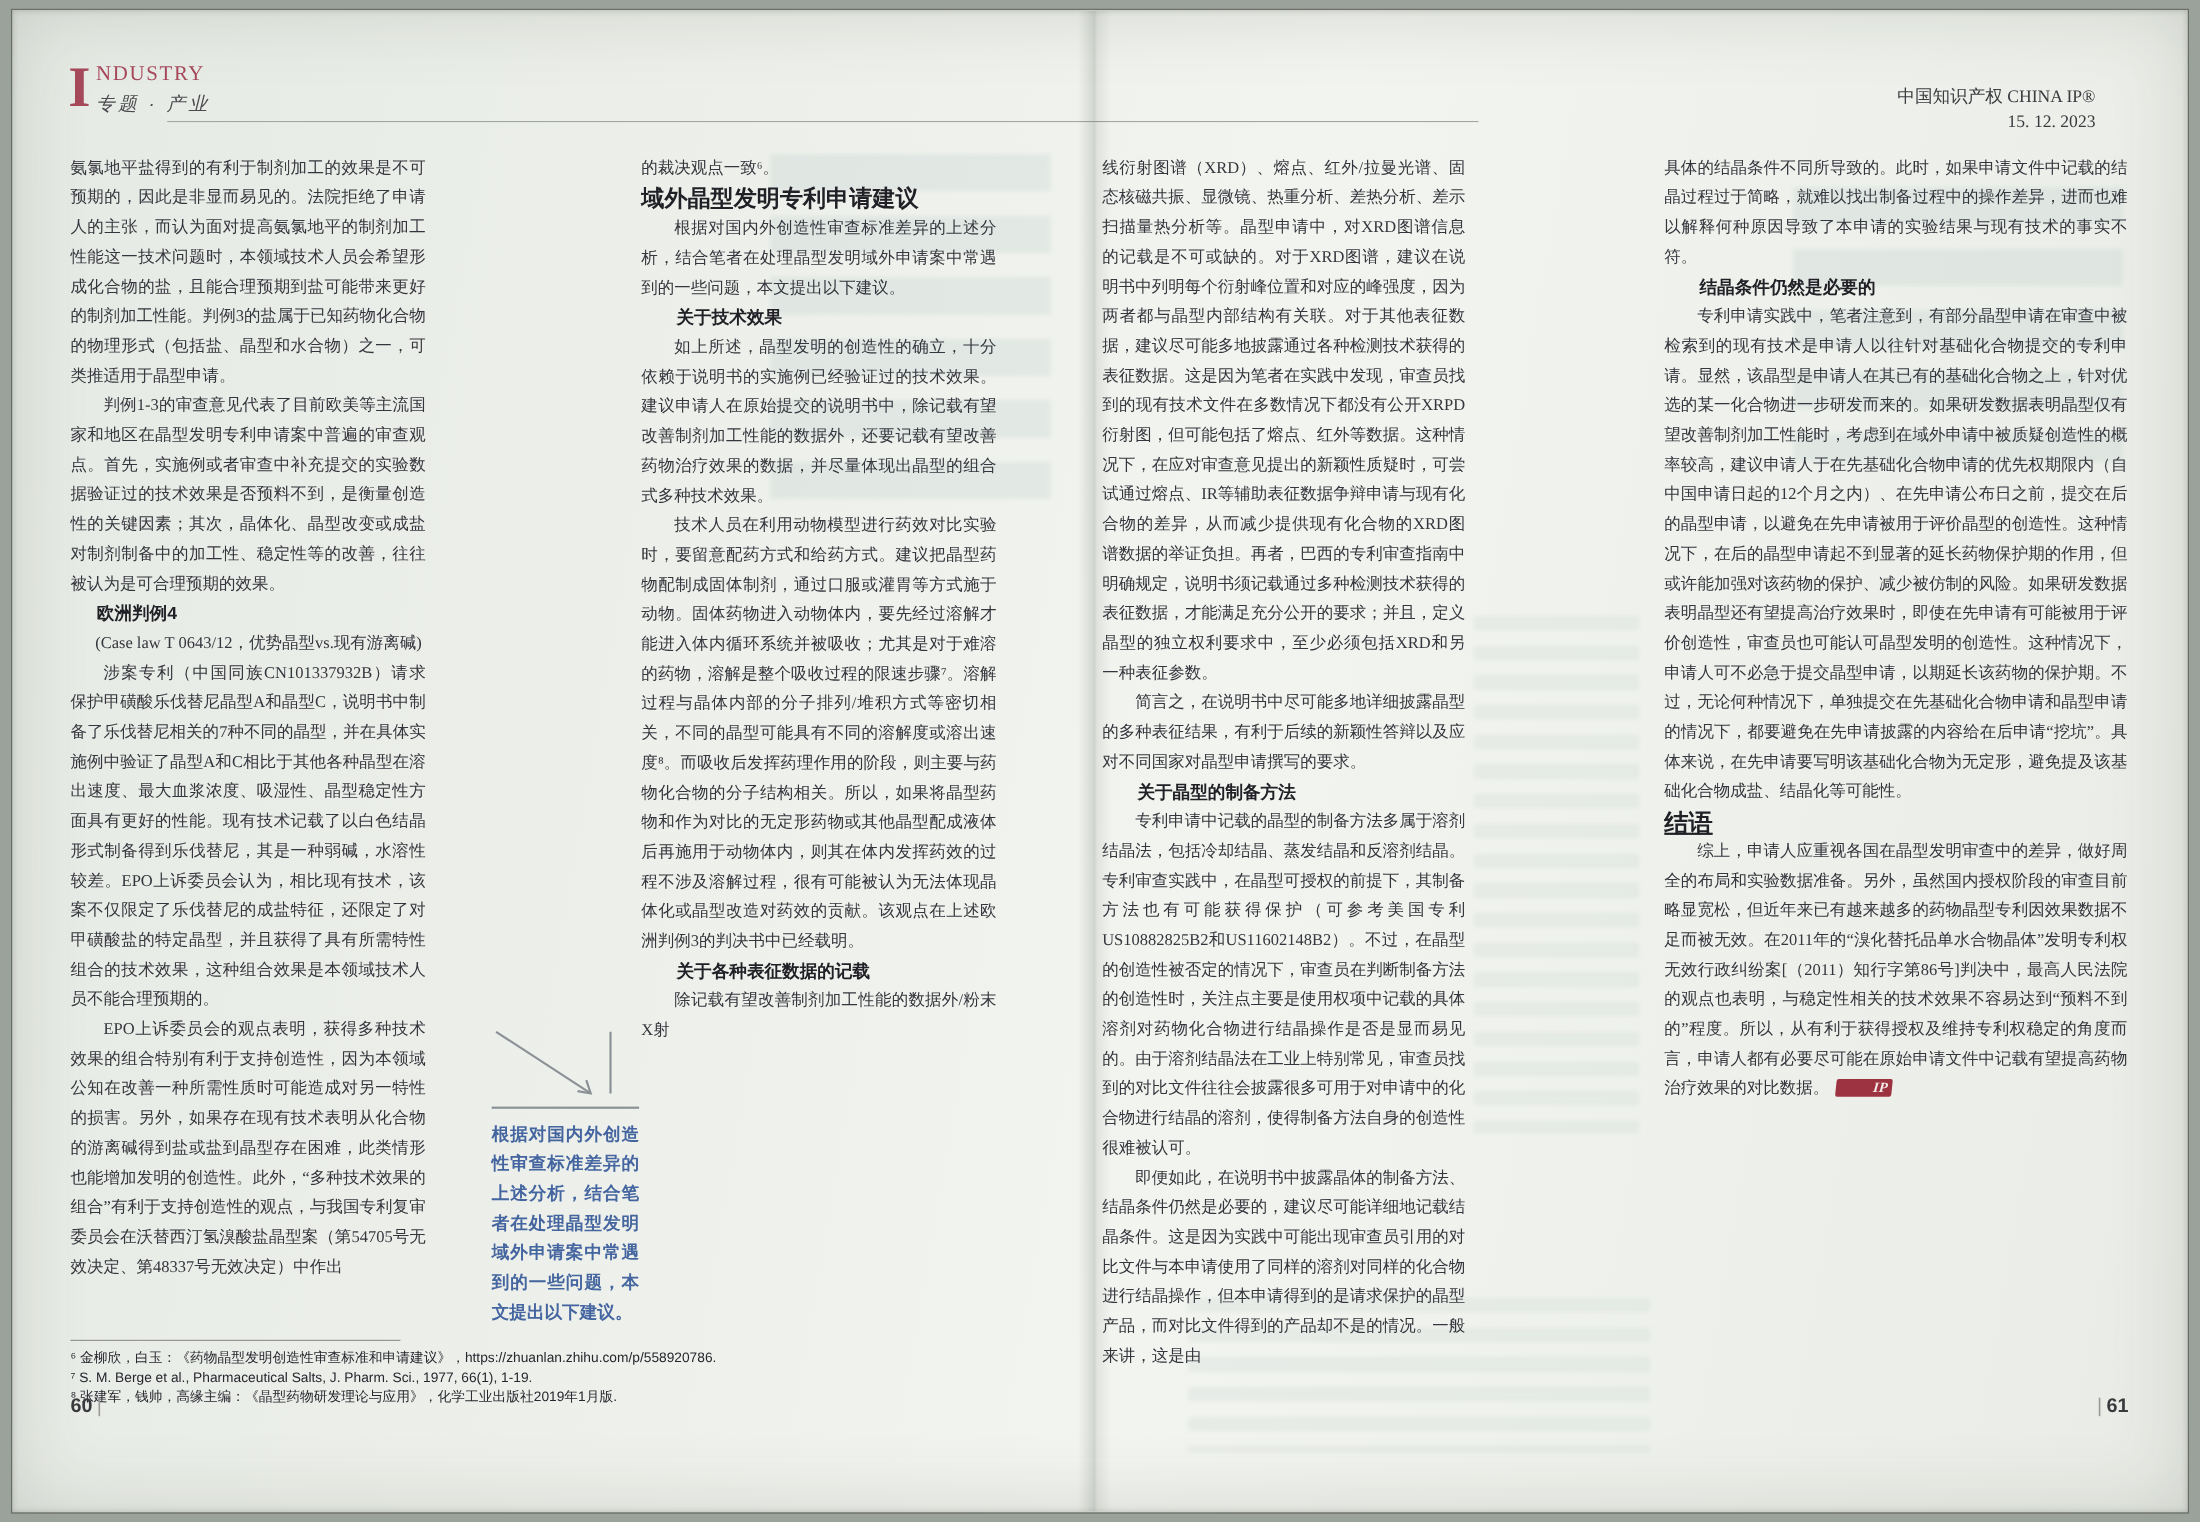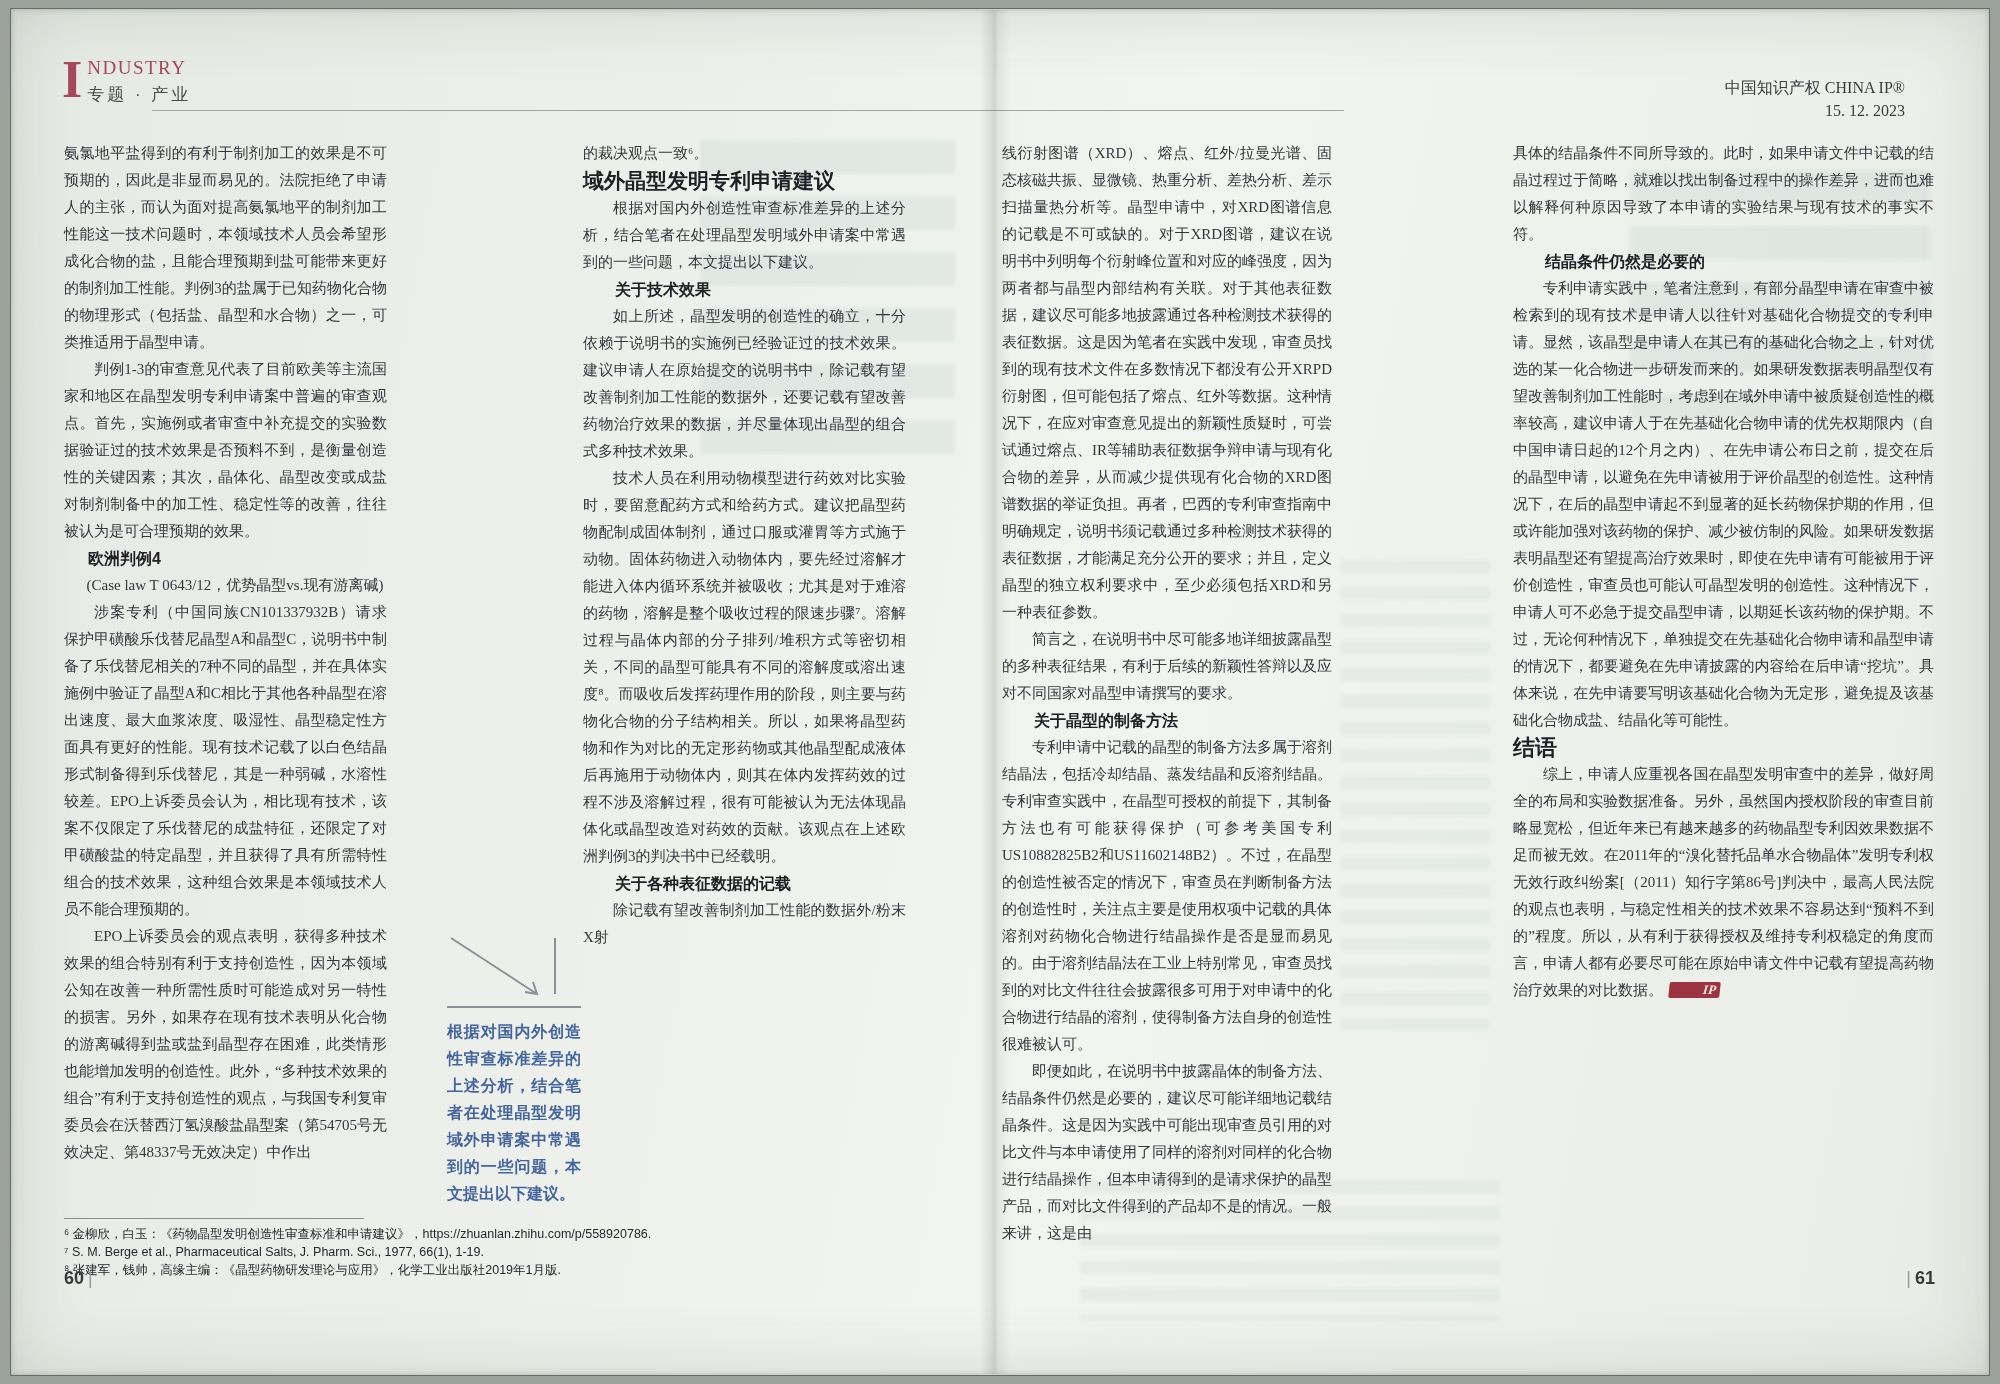--- a/index.html
+++ b/index.html
@@ -15,41 +15,41 @@
   
   .ghost{position:absolute;pointer-events:none;filter:blur(2px);
          background:repeating-linear-gradient(180deg, rgba(110,145,150,.075) 0 13px, rgba(0,0,0,0) 13px 27px);}
   .ghost.blocky{background:repeating-linear-gradient(180deg, rgba(110,150,155,.10) 0 34px, rgba(0,0,0,0) 34px 56px);}
 
   
   .masthead{position:absolute;left:62px;top:56px;display:flex;align-items:flex-start;}
   .mast-cap{font-size:52px;line-height:48px;color:#a5485a;font-weight:bold;font-family:"Liberation Serif",serif;}
   .mast-right{display:flex;flex-direction:column;margin-left:5px;}
   .mast-en{font-size:19px;letter-spacing:1.5px;color:#a5485a;font-family:"Liberation Serif",serif;margin-top:1px;}
-  .mast-cn{font-size:17px;letter-spacing:3px;color:#4b4b4f;font-family:"Liberation Sans",sans-serif;margin-top:4px;}
+  .mast-cn{font-size:17px;letter-spacing:3px;color:#4b4b4f;font-family:"Liberation Sans",sans-serif;margin-top:4px;font-style:italic;}
   .header-rule{position:absolute;left:152px;top:110px;width:1192px;height:1px;background:#a3a7a2;}
   .brand-block{position:absolute;left:1400px;top:78px;width:505px;text-align:right;color:#3b3b40;}
   .brand-line{font-size:16px;}
   .brand-date{font-size:16px;margin-top:3px;}
 
   
   .col{position:absolute;top:140px;font-size:15px;line-height:27px;color:#35353d;
        text-align:justify;text-justify:inter-ideograph;}
   .col p{margin:0;}
   .p{text-indent:2em;}
   .pc{text-indent:0;}
   .ti15{text-indent:1.5em;}
   .h-main{font-family:"Liberation Sans","DejaVu Sans",sans-serif;font-weight:bold;font-size:21px;
           color:#202026;margin:25px 0 13px;text-indent:0;line-height:28px;}
   .h-sub{font-family:"Liberation Sans","DejaVu Sans",sans-serif;font-weight:bold;font-size:16px;
          color:#202026;margin:7px 0;text-indent:2em;}
   .h-case{font-family:"Liberation Sans","DejaVu Sans",sans-serif;font-weight:bold;font-size:16px;
           color:#202026;margin:6px 0 2px;text-indent:1.5em;}
   .h-conclusion{font-family:"Liberation Sans","DejaVu Sans",sans-serif;font-weight:bold;font-size:22px;
-          color:#202026;margin:26px 0 13px;text-indent:0;}
+          color:#202026;margin:26px 0 13px;text-indent:0;text-decoration:underline;}
   #col1{left:64px;width:323px;}
   #col2{left:583px;width:323px;}
   #col3{left:1002px;width:330px;}
   #col4{left:1513px;width:421px;}
 
   
   .callout{position:absolute;width:134px;font-family:"Liberation Sans","DejaVu Sans",sans-serif;
            font-weight:bold;color:#44659f;font-size:16px;line-height:27px;text-align:justify;}
   .callout .rule{height:2px;background:#8b9196;margin:4px 0 10px;}
   .callout svg{display:block;}

